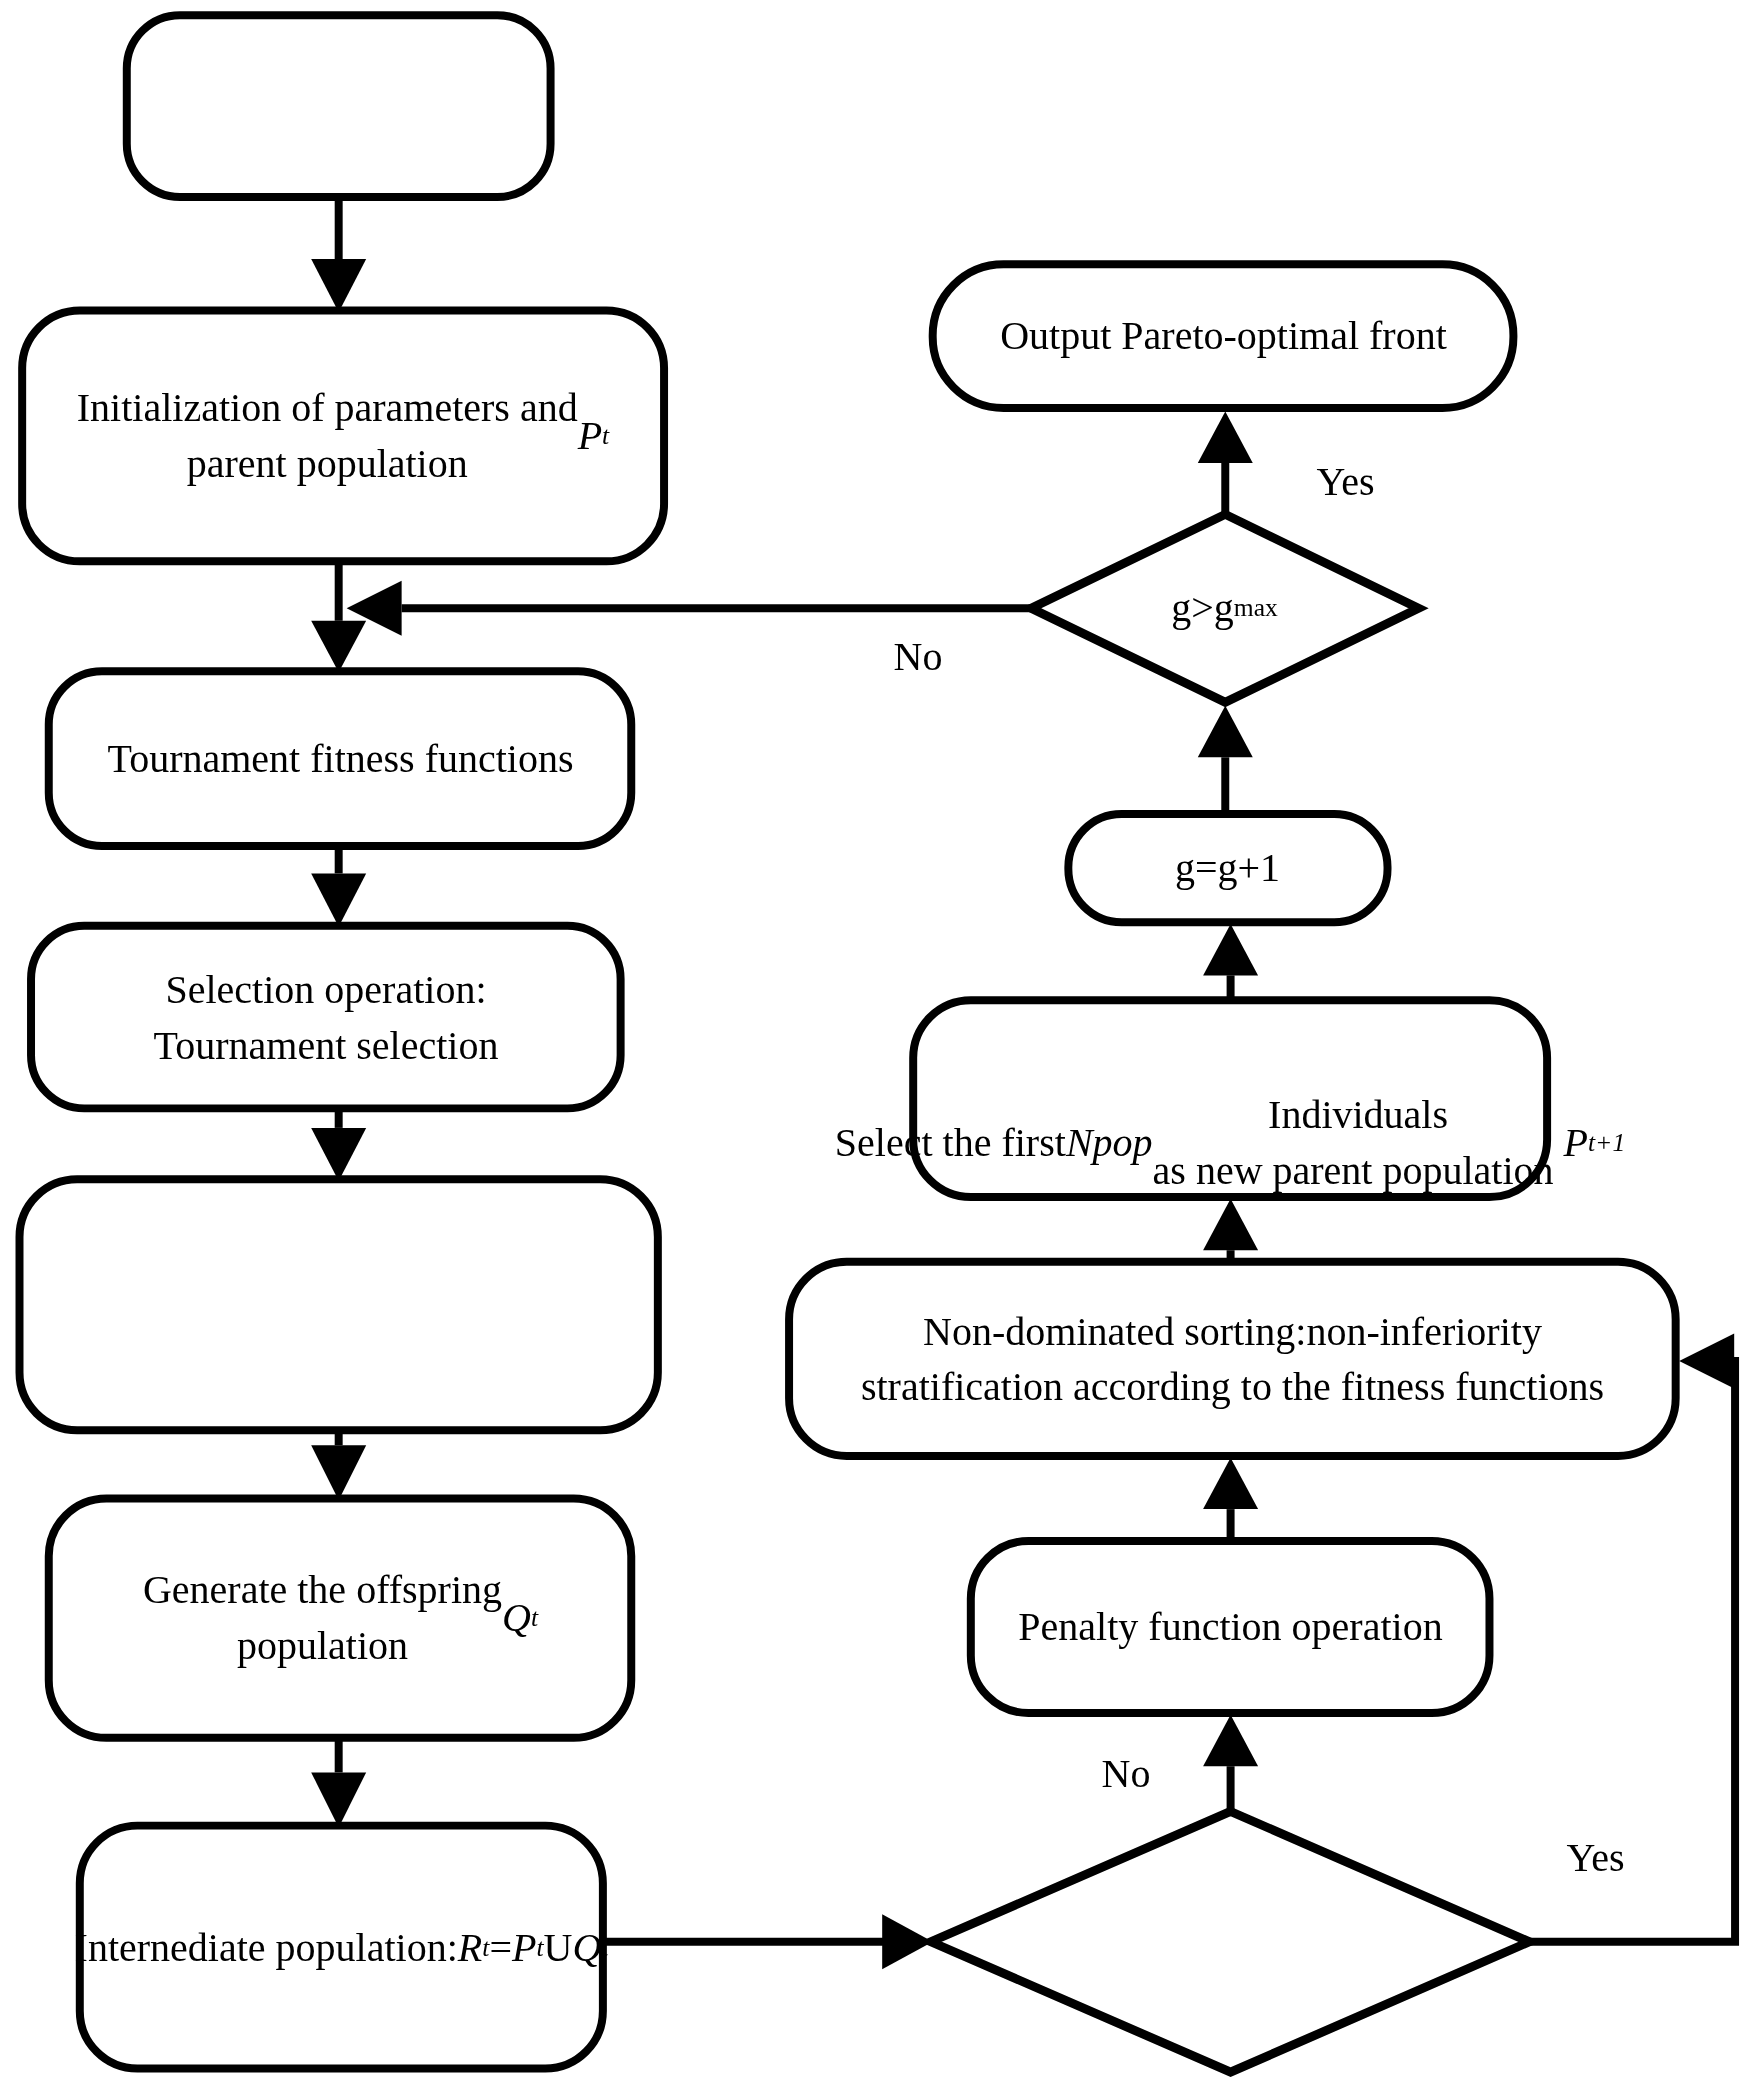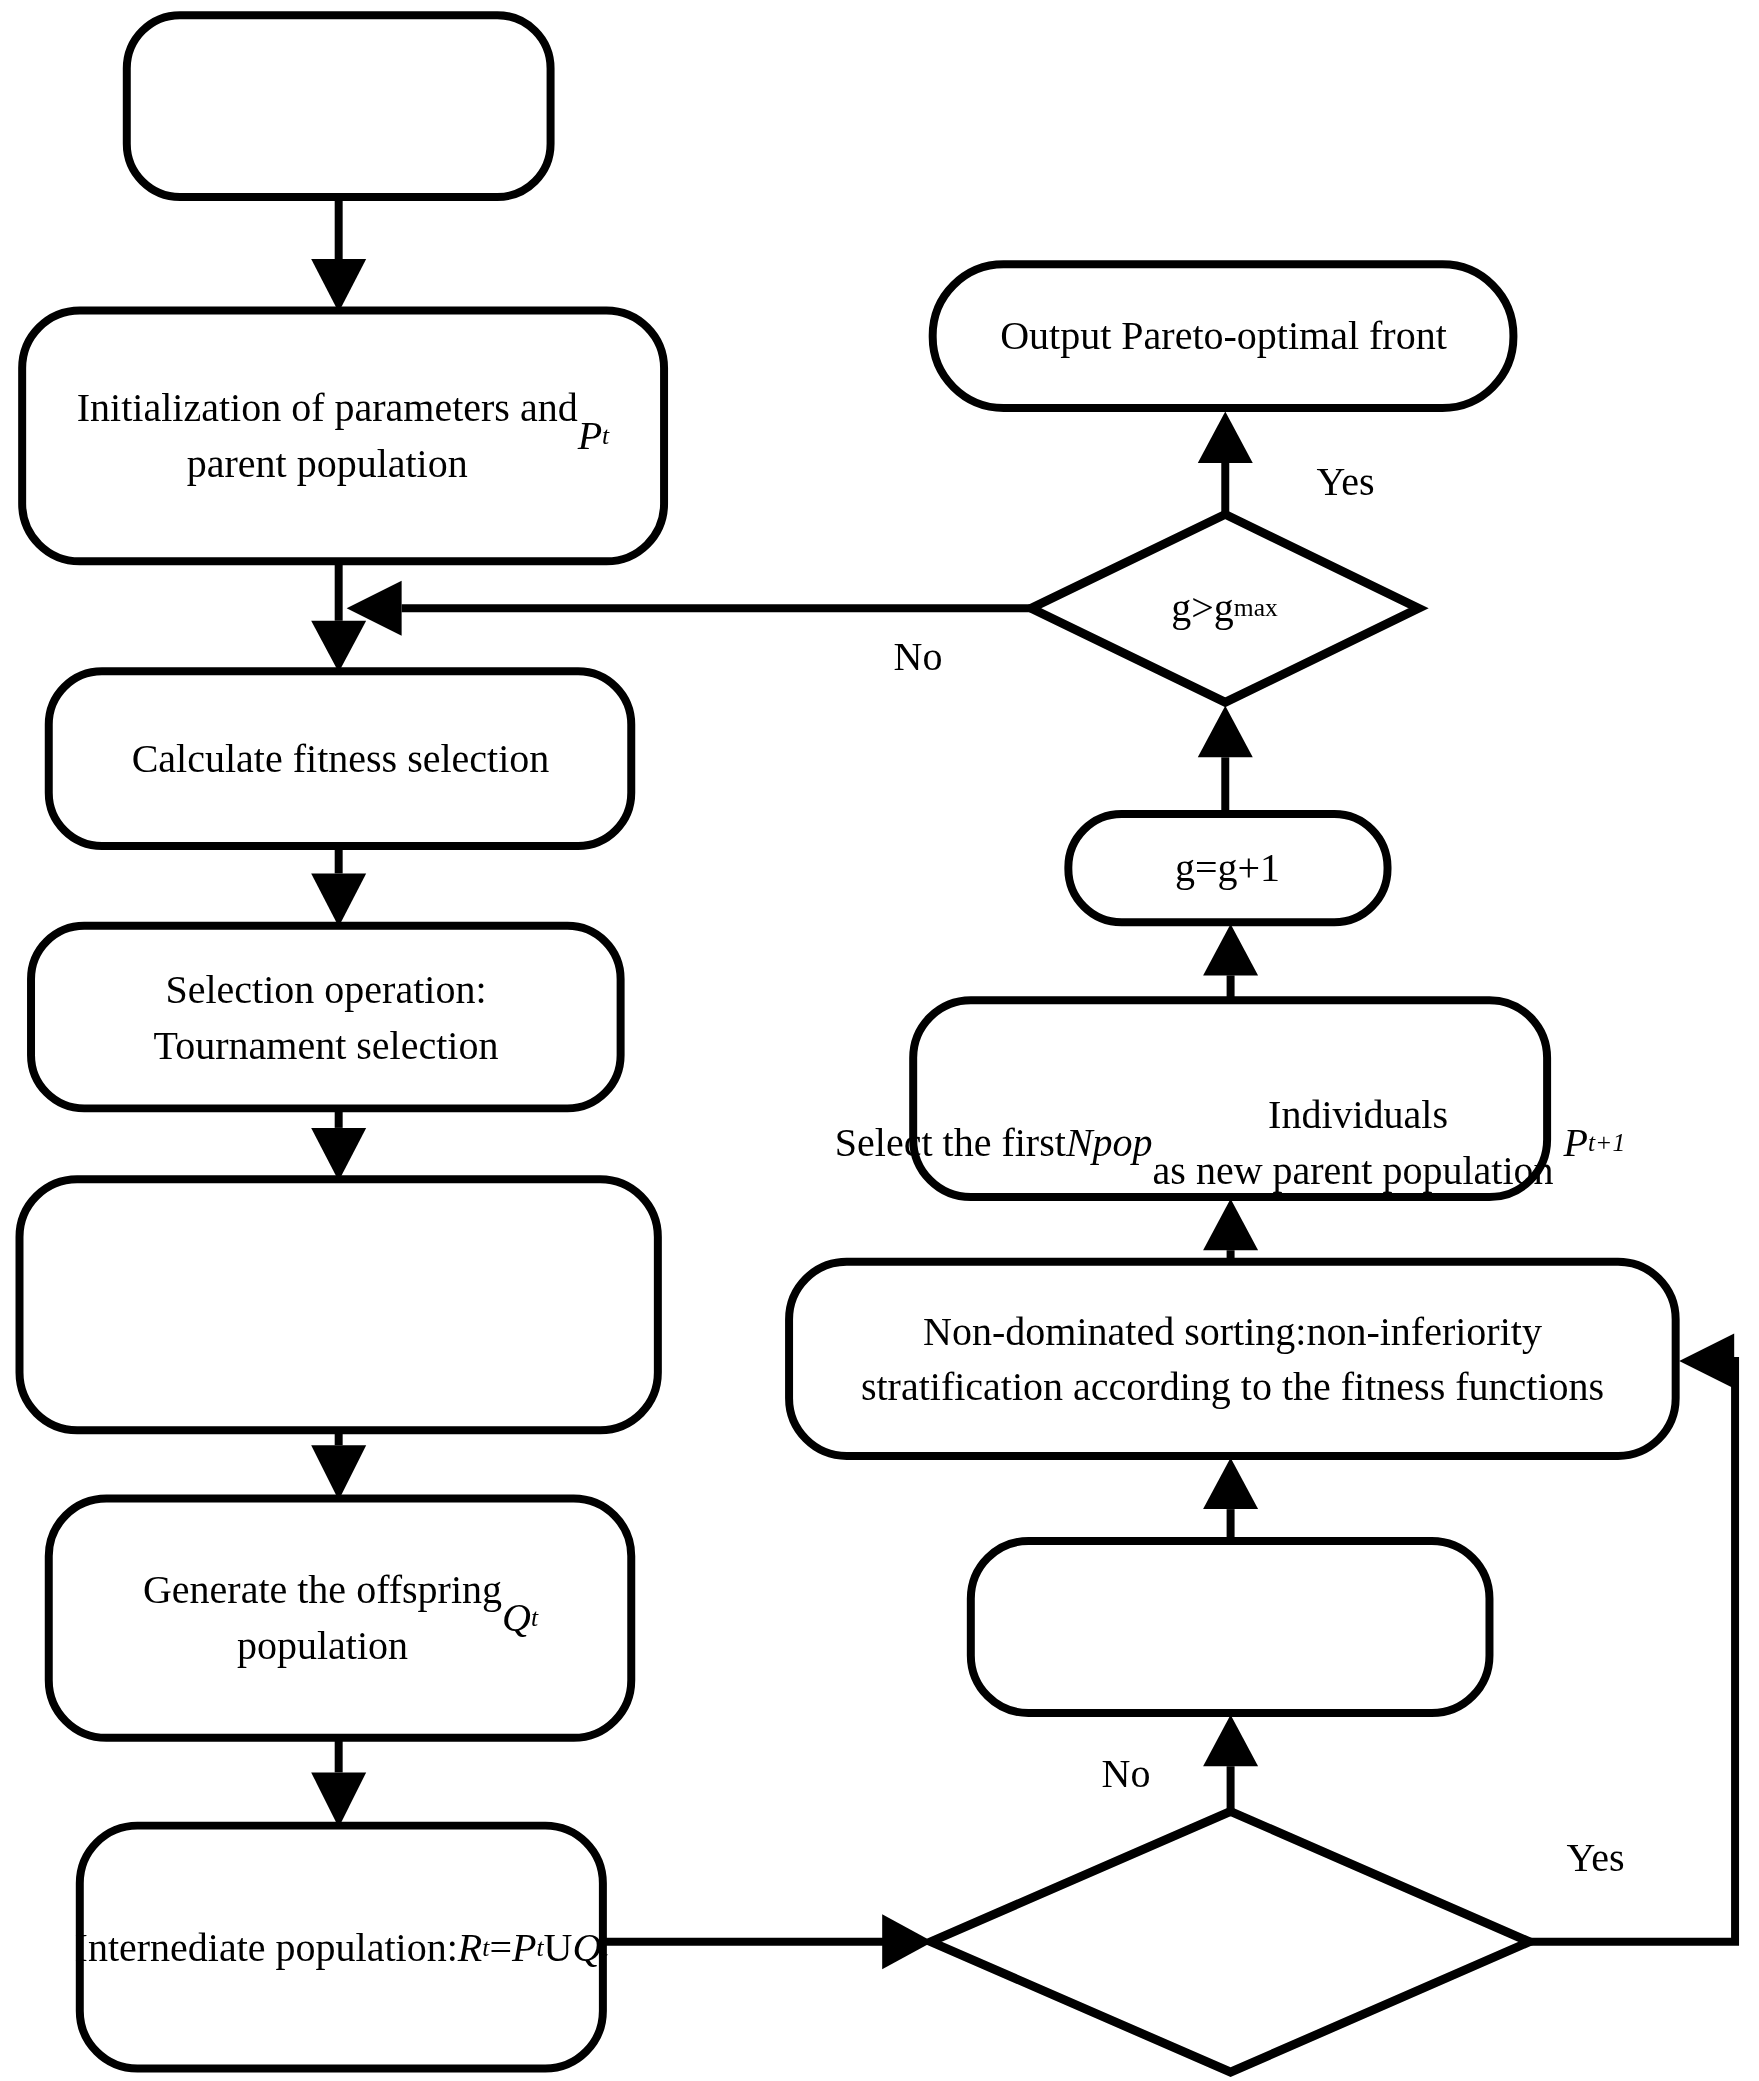--- a/index.html
+++ b/index.html
@@ -70,28 +70,29 @@
     <polygon class="arrowhead" points="1388,1934 1357,1992 1419,1992"></polygon>
     <polygon class="arrowhead" points="1388,1644 1357,1702 1419,1702"></polygon>
     <polygon class="arrowhead" points="1388,1352 1357,1410 1419,1410"></polygon>
     <polygon class="arrowhead" points="1388,1042 1357,1100 1419,1100"></polygon>
     <polygon class="arrowhead" points="1382,796 1351,854 1413,854"></polygon>
     <polygon class="arrowhead" points="1382,464 1351,522 1413,522"></polygon>
     <polygon class="arrowhead" points="1894,1535 1956,1504 1956,1566"></polygon>
   </svg>
 
   <div class="lbl" style="left:22px; top:310px; width:642px; height:251px;">Initialization of parameters and<br>parent population <i>P</i><sub><i>t</i></sub></div>
-  <div class="lbl" style="left:49px; top:671px; width:583px; height:175px;">Calculate fitness selection</div>
+  <div class="lbl" style="left:49px; top:671px; width:583px; height:175px;">Tournament fitness functions</div>
   <div class="lbl" style="left:31px; top:926px; width:590px; height:183px;">Selection operation:<br>Tournament selection</div>
   <div class="lbl" style="left:49px; top:1498px; width:583px; height:239px;">Generate the offspring<br>population <i>Q</i><sub><i>t</i></sub></div>
   <div class="lbl" style="left:80px; top:1826px; width:523px; height:243px;">Internediate population:<br><i>R</i><sub><i>t</i></sub>=<i>P</i><sub><i>t</i></sub> U <i>Q</i><sub><i>t</i></sub></div>
   <div class="lbl" style="left:933px; top:264px; width:581px; height:144px;">Output Pareto-optimal front</div>
   <div class="lbl" style="left:1068px; top:814px; width:319px; height:108px;">g=g+1</div>
   <div class="lbl" style="left:913px; top:1044px; width:634px; height:197px;">Select the first <i>Npop</i> Individuals<br>as new parent population&nbsp; <i>P</i><sub><i>t+1</i></sub></div>
   <div class="lbl" style="left:789px; top:1262px; width:887px; height:194px;">Non-dominated sorting:non-inferiority<br>stratification according to the fitness functions</div>
+  <div class="lbl" style="left:971px; top:1541px; width:519px; height:172px;">Penalty function operation</div>
   <div class="lbl" style="left:1031px; top:514px; width:387px; height:188px;">g&gt;g<sub>max</sub></div>
 
   <div class="edge-lbl" style="left:1268px; top:449px; width:155px; height:64px;">Yes</div>
   <div class="edge-lbl" style="left:847px; top:624px; width:142px; height:64px;">No</div>
   <div class="edge-lbl" style="left:1055px; top:1741px; width:142px; height:64px;">No</div>
   <div class="edge-lbl" style="left:1518px; top:1824px; width:155px; height:66px;">Yes</div>
 
 </div>
 
 

